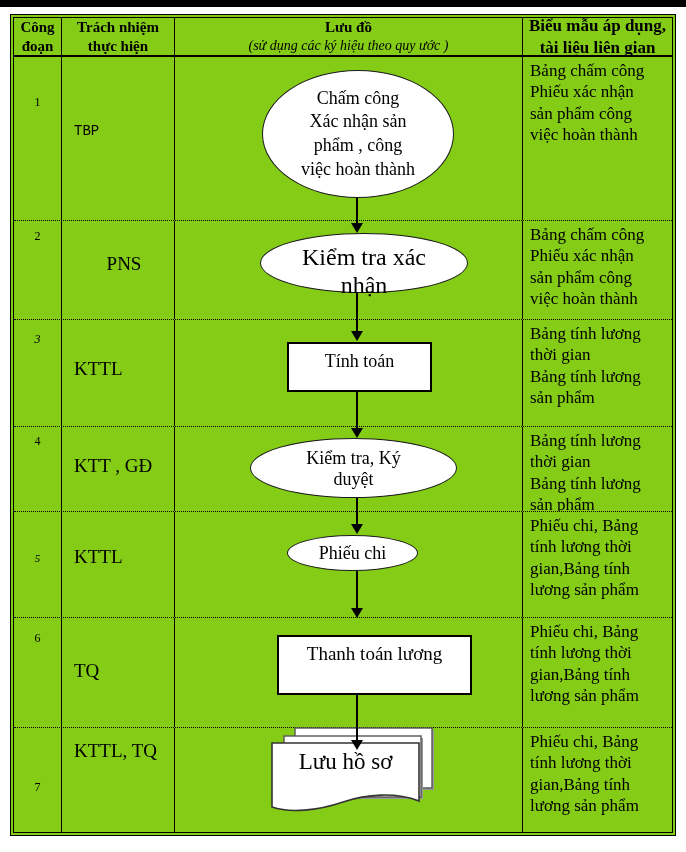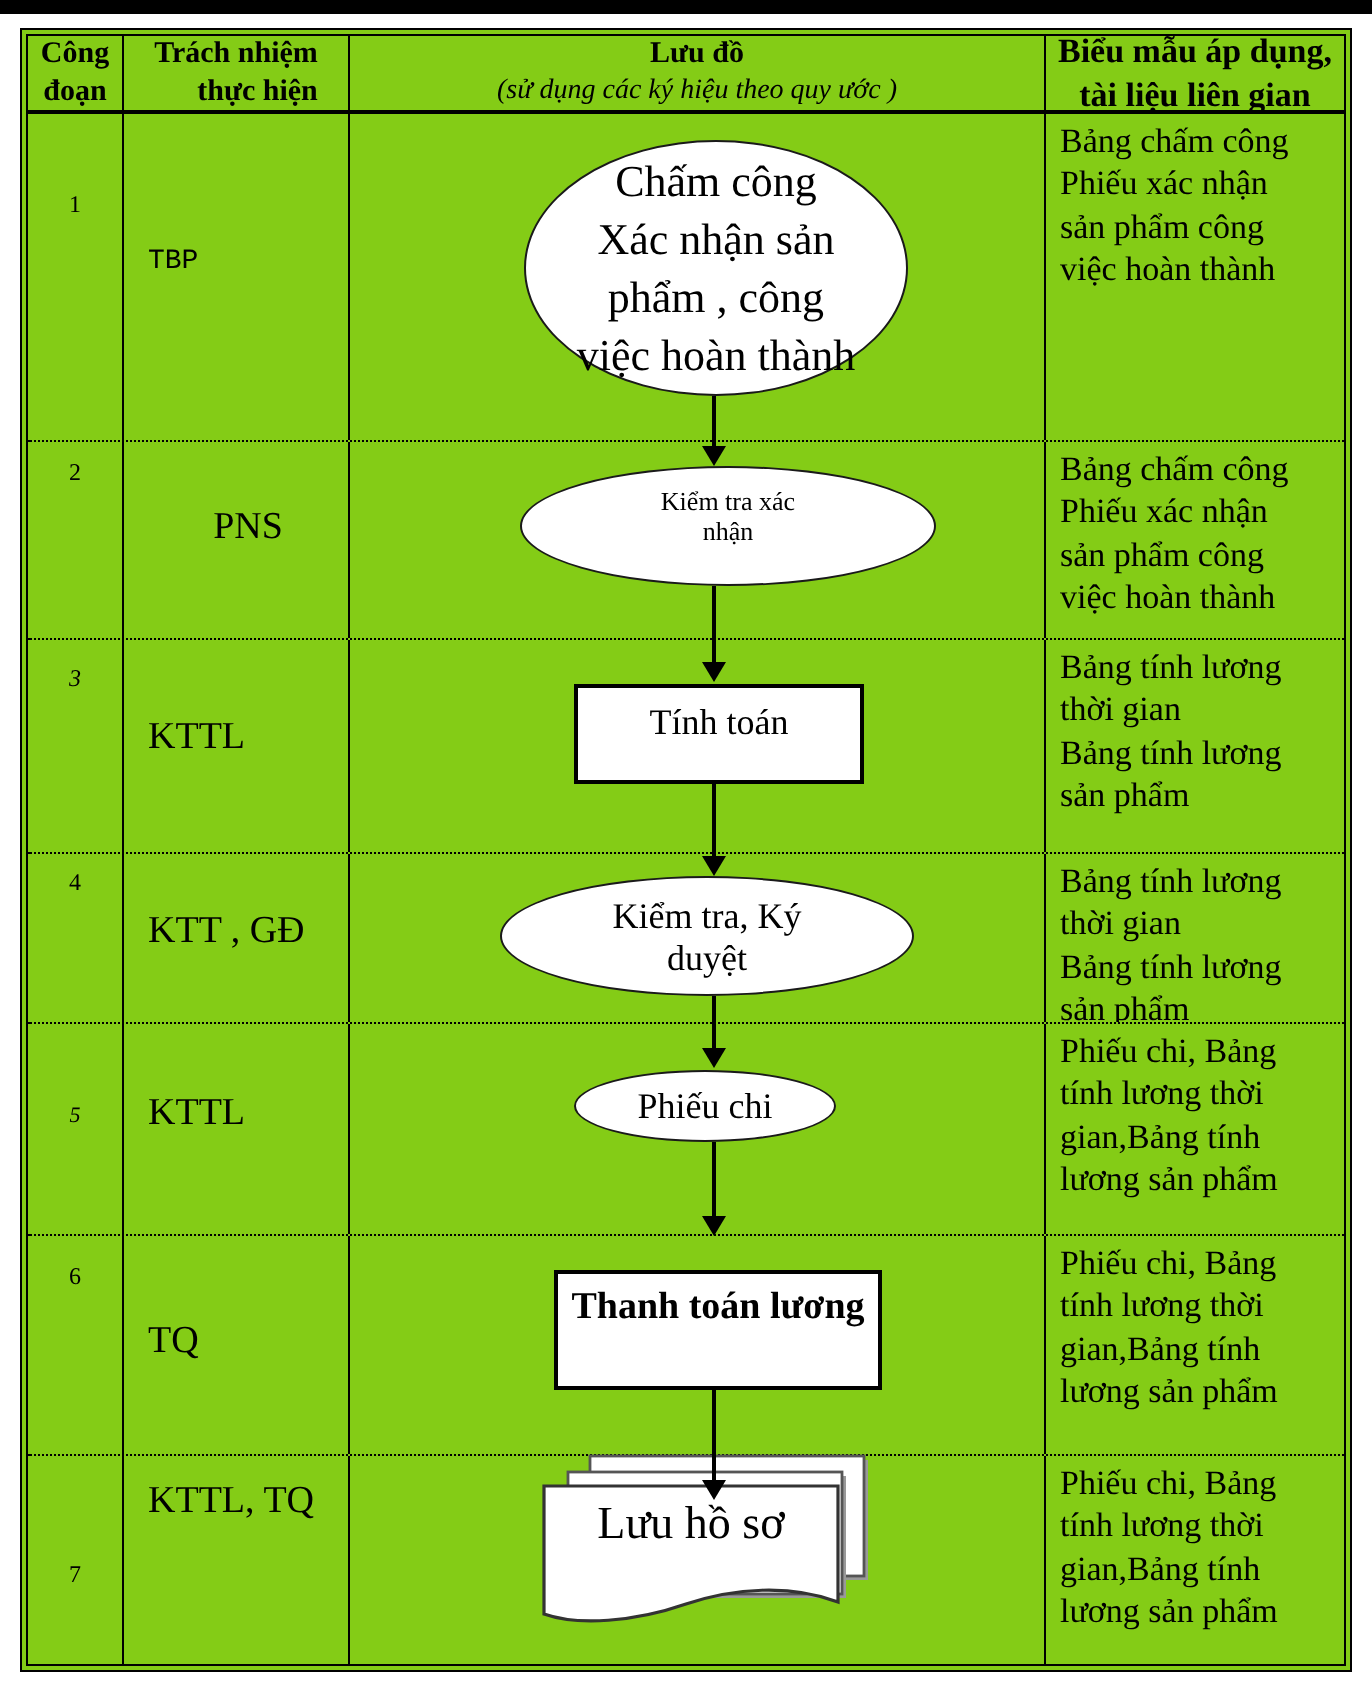--- a/index.html
+++ b/index.html
@@ -10,46 +10,46 @@
               border:4px double #000;box-sizing:border-box;display:flex;flex-direction:column;background:#84cc16;}
   .trow{display:flex;flex-direction:row;box-sizing:border-box;}
   .cell{box-sizing:border-box;border-right:1.5px solid #000;white-space:pre-line;overflow:hidden;}
   .cell:last-child{border-right:none;}
   .c1{width:48px;text-align:center;}
   .c2{width:113px;padding-left:12px;}
   .c3{width:348px;position:relative;}
   .c4{flex:1;padding:3px 2px 0 7px;font-size:17px;line-height:1.26;}
   .thead{height:39px;border-bottom:2px solid #000;font-weight:bold;font-size:15px;line-height:1.25;}
   .thead .cell{display:flex;flex-direction:column;align-items:center;justify-content:center;padding:0;text-align:center;}
-  .thead .c2{padding-left:0;text-align:right;}
+  .thead .c2{padding-left:0;}
   .flow-sub{font-weight:normal;font-style:italic;font-size:14px;}
   .stage{font-size:12px;}
   .resp{font-size:19px;}
   .r1{height:163px;} .r2{height:99px;} .r3{height:107px;} .r4{height:85px;}
   .r5{height:106px;} .r6{height:110px;} .r7{height:105px;}
   .trow.body + .trow.body{border-top:1px dotted #000;}
   .r1 .stage{padding-top:38px;} .r1 .resp{padding-top:66px;font-family:"Liberation Mono","DejaVu Sans Mono",monospace;font-size:14px;}
   .r2 .stage{padding-top:8px;}  .r2 .resp{padding-top:32px;text-align:center;}
   .r3 .stage{padding-top:12px;font-style:italic;} .r3 .resp{padding-top:38px;}
   .r4 .stage{padding-top:7px;}  .r4 .resp{padding-top:28px;}
   .r5 .stage{padding-top:40px;font-style:italic;font-size:11px;} .r5 .resp{padding-top:34px;}
   .r6 .stage{padding-top:13px;} .r6 .resp{padding-top:42px;}
   .r7 .stage{padding-top:52px;} .r7 .resp{padding-top:12px;}
   
   .flow{position:absolute;left:0;top:0;width:686px;height:852px;pointer-events:none;}
   .shape{position:absolute;box-sizing:border-box;background:#fff;display:flex;align-items:center;
          justify-content:center;text-align:center;white-space:pre-line;}
   .ellipse{border:1.5px solid #1a1a1a;border-radius:50%;}
   .rect{border:2px solid #000;}
-  .e1{left:262px;top:70px;width:192px;height:128px;font-size:22px;line-height:1.32;}
-  .e2{left:260px;top:233px;width:208px;height:60px;font-size:13px;line-height:1.18;align-items:flex-start;padding-top:9px;}
+  .e1{left:262px;top:70px;width:192px;height:128px;font-size:18px;line-height:1.32;}
+  .e2{left:260px;top:233px;width:208px;height:60px;font-size:24px;line-height:1.18;align-items:flex-start;padding-top:9px;}
   .r3box{left:287px;top:342px;width:145px;height:50px;font-size:18px;align-items:flex-start;padding-top:7px;}
   .e4{left:250px;top:438px;width:207px;height:60px;font-size:18px;line-height:1.18;align-items:flex-start;padding-top:9px;}
   .e5{left:287px;top:535px;width:131px;height:36px;font-size:18px;}
-  .r6box{left:277px;top:635px;width:164px;height:60px;font-size:19px;align-items:flex-start;padding-top:6px;font-weight:bold;}
+  .r6box{left:277px;top:635px;width:195px;height:60px;font-size:19px;align-items:flex-start;padding-top:6px;}
   .docstack{position:absolute;left:263px;top:724px;}
   .doclabel{position:absolute;left:272px;top:749px;width:147px;text-align:center;font-size:23px;}
   .vline{position:absolute;width:2px;background:#000;left:356px;}
   .ahead{position:absolute;width:0;height:0;left:351px;
          border-left:6.5px solid transparent;border-right:6.5px solid transparent;border-top:10px solid #000;}
 </style>
 </head>
 <body>
 
 <div class="page">

